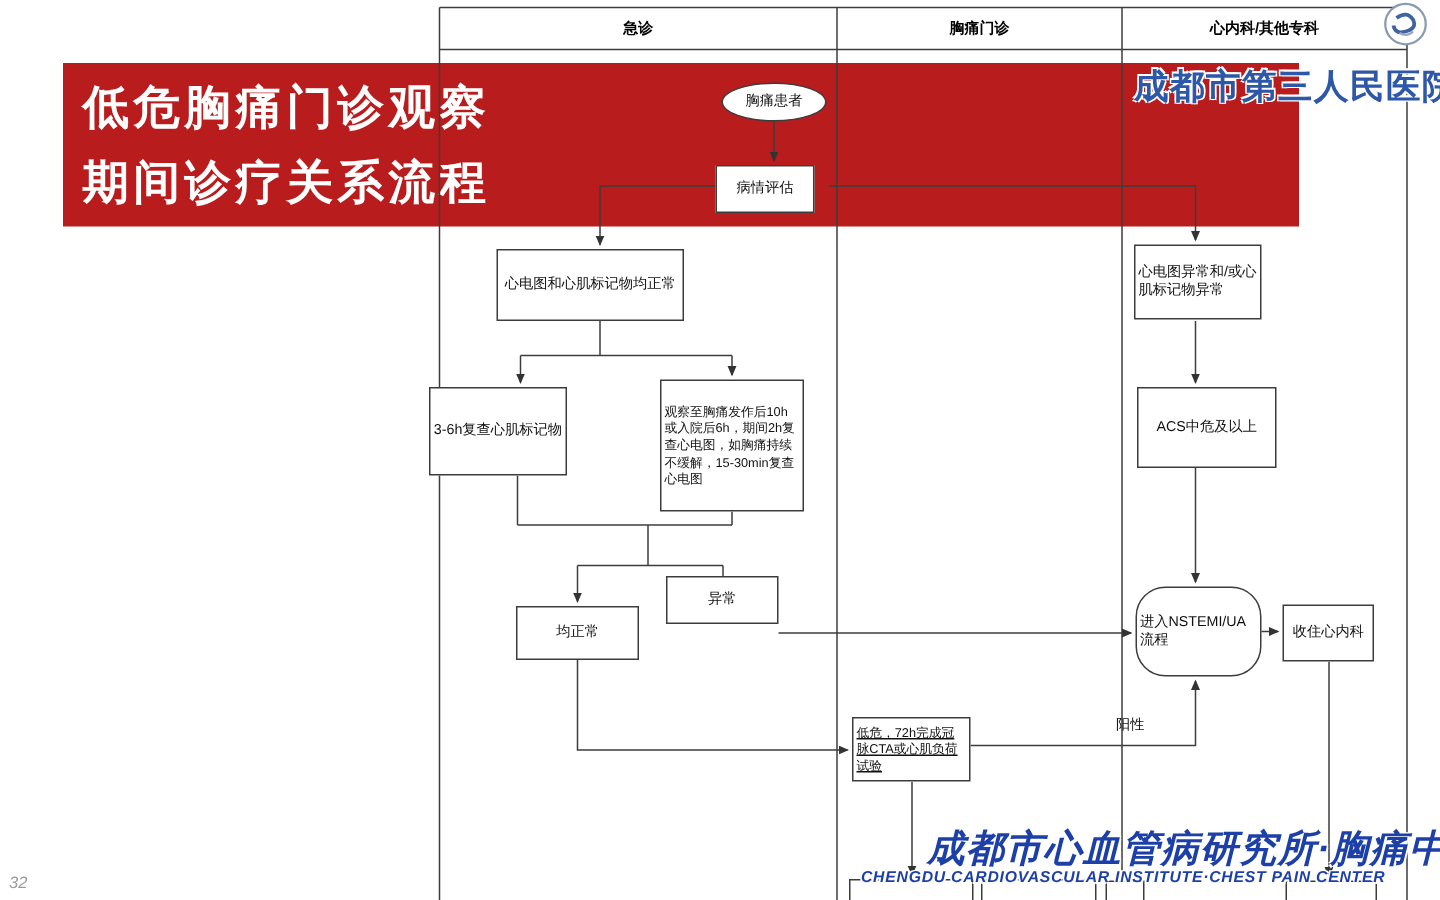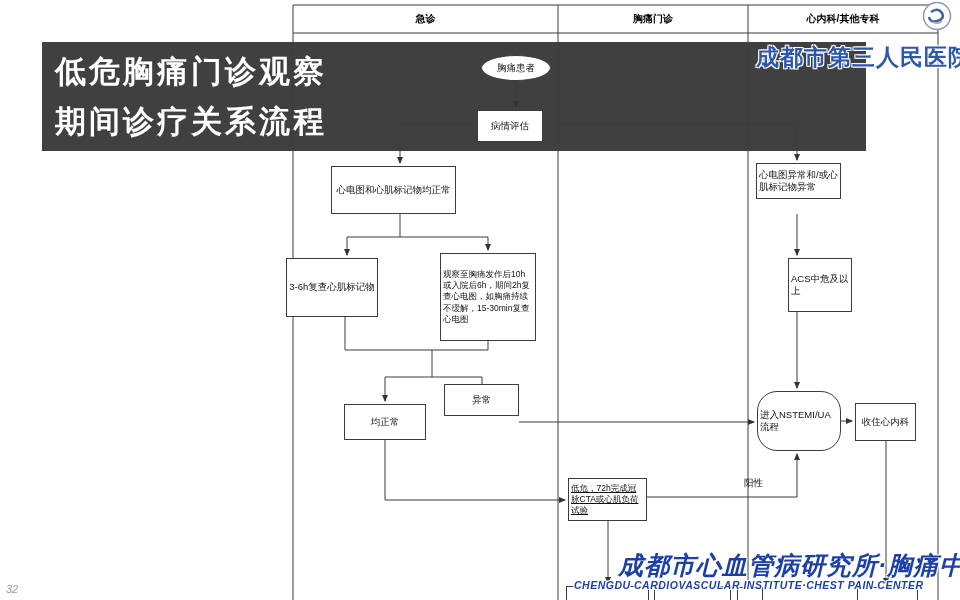--- a/index.html
+++ b/index.html
@@ -1,21 +1,21 @@
 <!DOCTYPE html>
 <html><head>
 <meta charset="utf-8">
 <style>
   html,body{margin:0;padding:0;}
   body{font-family:"Liberation Sans", sans-serif;}
   #stage{position:relative;width:960px;height:600px;background:#ffffff;overflow:hidden;}
 
   
   #banner{position:absolute;left:42px;top:42px;width:824px;height:109px;
-          background:#404040;z-index:1;}
+          background:#b91c1c;z-index:1;}
   #banner .t{color:#ffffff;font-weight:bold;font-size:31px;letter-spacing:3px;
              line-height:50px;padding-left:13px;}
   #banner .t:first-child{padding-top:5px;}
 
   
   #flow-svg{position:absolute;left:0;top:0;z-index:2;}
 
   
   .node{position:absolute;box-sizing:border-box;border:1px solid #3c3c3c;background:#ffffff;
         display:flex;align-items:center;justify-content:center;
@@ -102,24 +102,24 @@
     </g>
   </svg>
 
   <div class="hdr" style="left:293px;top:5px;width:265px;height:28px;">急诊</div>
   <div class="hdr" style="left:558px;top:5px;width:190px;height:28px;">胸痛门诊</div>
   <div class="hdr" style="left:748px;top:5px;width:190px;height:28px;">心内科/其他专科</div>
 
   <div class="node ellipse" style="left:481px;top:55px;width:70px;height:26px;">胸痛患者</div>
   <div class="node" style="left:477px;top:110px;width:66px;height:32px;">病情评估</div>
   <div class="node" style="left:331px;top:166px;width:125px;height:48px;">心电图和心肌标记物均正常</div>
-  <div class="node" style="left:756px;top:163px;width:85px;height:36px;">心电图异常和/或心肌标记物异常</div>
+  <div class="node" style="left:756px;top:163px;width:85px;height:50px;">心电图异常和/或心肌标记物异常</div>
   <div class="node" style="left:286px;top:258px;width:92px;height:59px;">3-6h复查心肌标记物</div>
   <div class="node small" style="left:440px;top:253px;width:96px;height:88px;">观察至胸痛发作后10h或入院后6h，期间2h复查心电图，如胸痛持续不缓解，15-30min复查心电图</div>
-  <div class="node" style="left:758px;top:258px;width:64px;height:54px;margin-left:30px;">ACS中危及以上</div>
+  <div class="node" style="left:758px;top:258px;width:93px;height:54px;">ACS中危及以上</div>
   <div class="node" style="left:344px;top:404px;width:82px;height:36px;">均正常</div>
   <div class="node" style="left:444px;top:384px;width:75px;height:32px;">异常</div>
   <div class="node" style="left:757px;top:391px;width:84px;height:60px;border-radius:20px;">进入NSTEMI/UA流程</div>
   <div class="node" style="left:855px;top:403px;width:61px;height:38px;">收住心内科</div>
   <div class="node small ul" style="left:568px;top:478px;width:79px;height:43px;">低危，72h完成冠脉CTA或心肌负荷试验</div>
   <div class="node small" style="left:654px;top:538px;width:77px;height:60px;margin-top:48px;">如就诊初期高度怀疑…</div>
 
   <div class="node" style="left:566px;top:586px;width:83px;height:22px;"></div>
   <div class="node" style="left:737px;top:587px;width:26px;height:20px;"></div>
   <div class="node" style="left:857px;top:587px;width:61px;height:20px;"></div>

